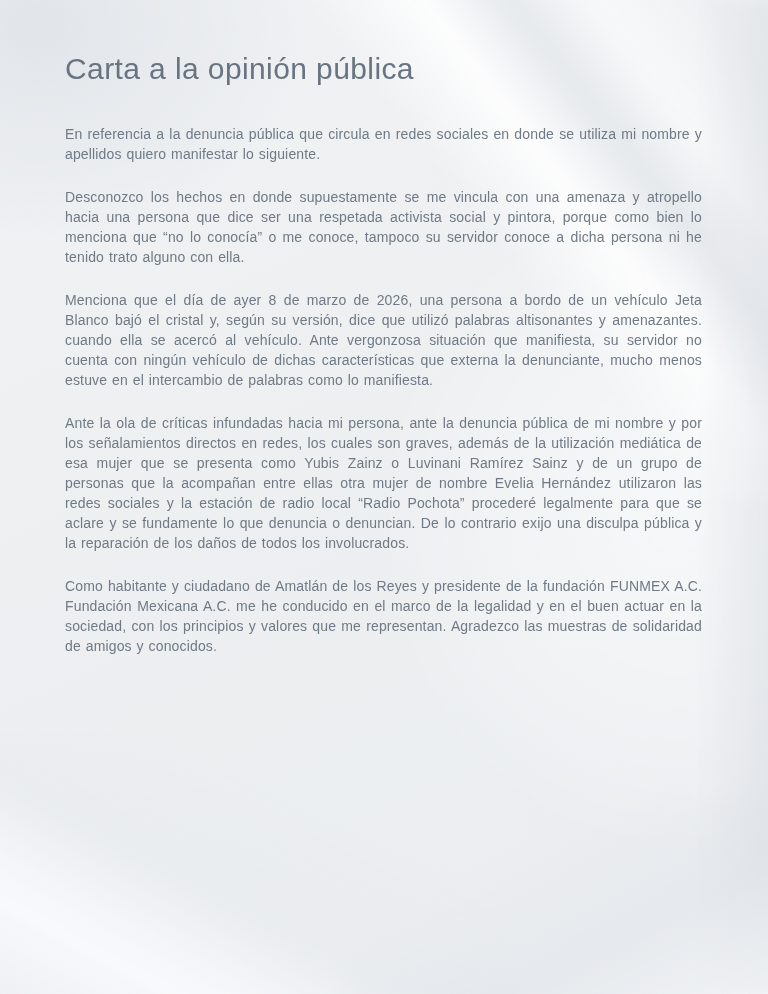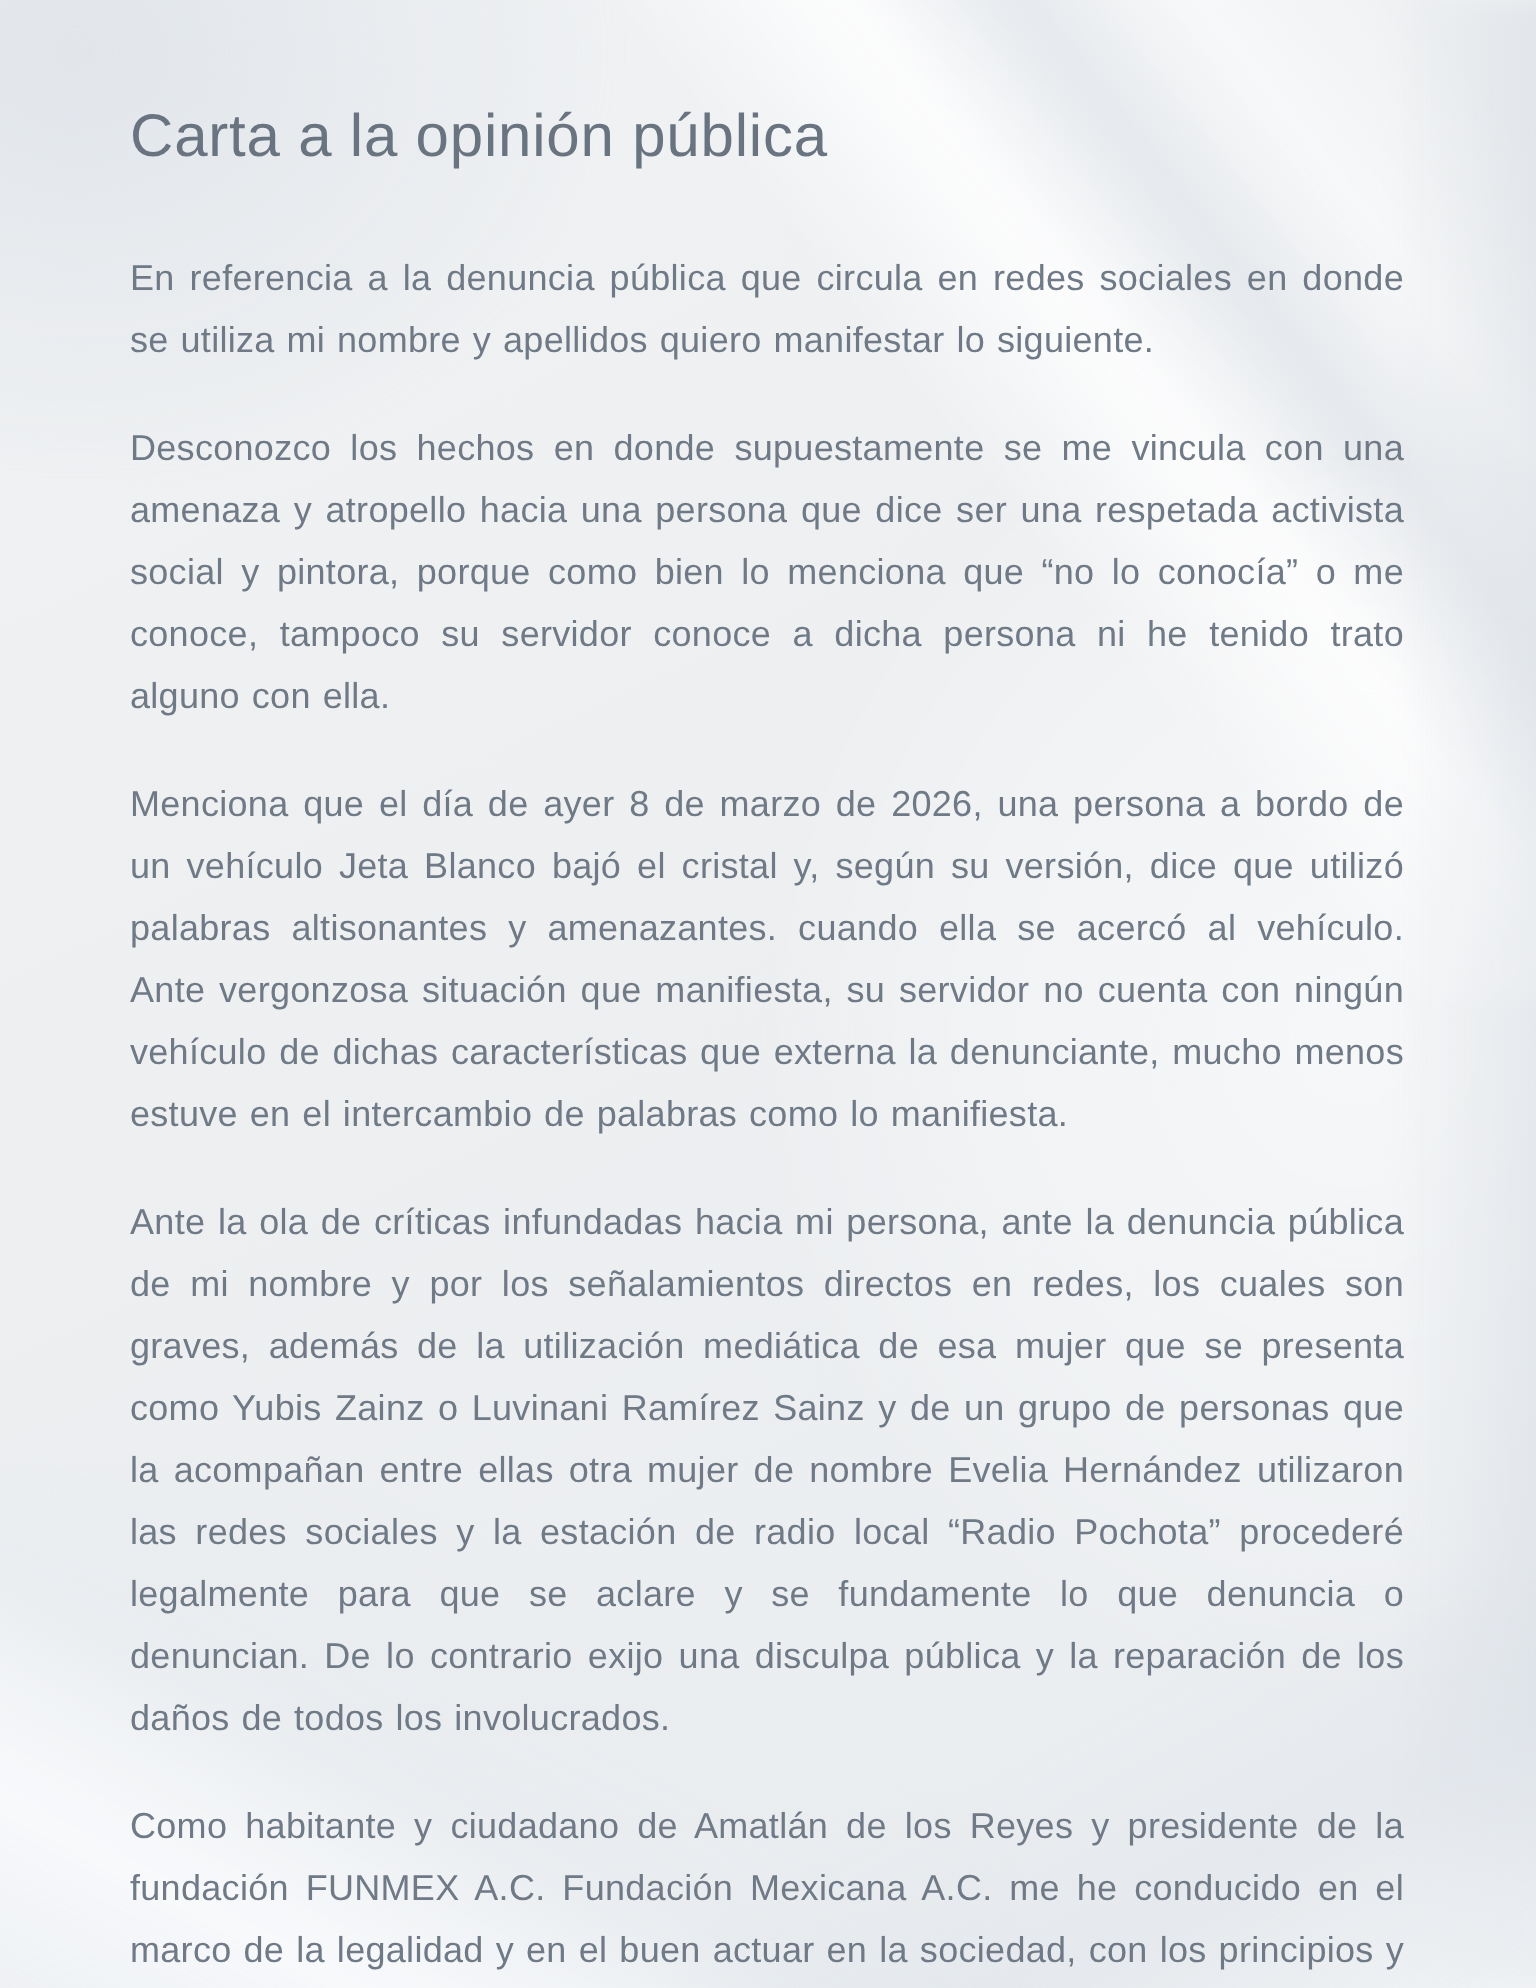--- a/index.html
+++ b/index.html
@@ -97,22 +97,22 @@
   }
   h1.title {
     margin: 0 0 38px 0;
     font-size: 30px;
     font-weight: 400;
     letter-spacing: 0.4px;
     color: #697480;
   }
   p.body-par {
     margin: 0 0 23px 0;
-    font-size: 18px;
-    line-height: 31px;
+    font-size: 14px;
+    line-height: 20px;
     letter-spacing: 0.15px;
     word-spacing: 0.8px;
     text-align: justify;
   }
   .sig-block {
     margin-top: 0;
     font-size: 17.5px;
     line-height: 23.4px;
     letter-spacing: 0.15px;
   }

